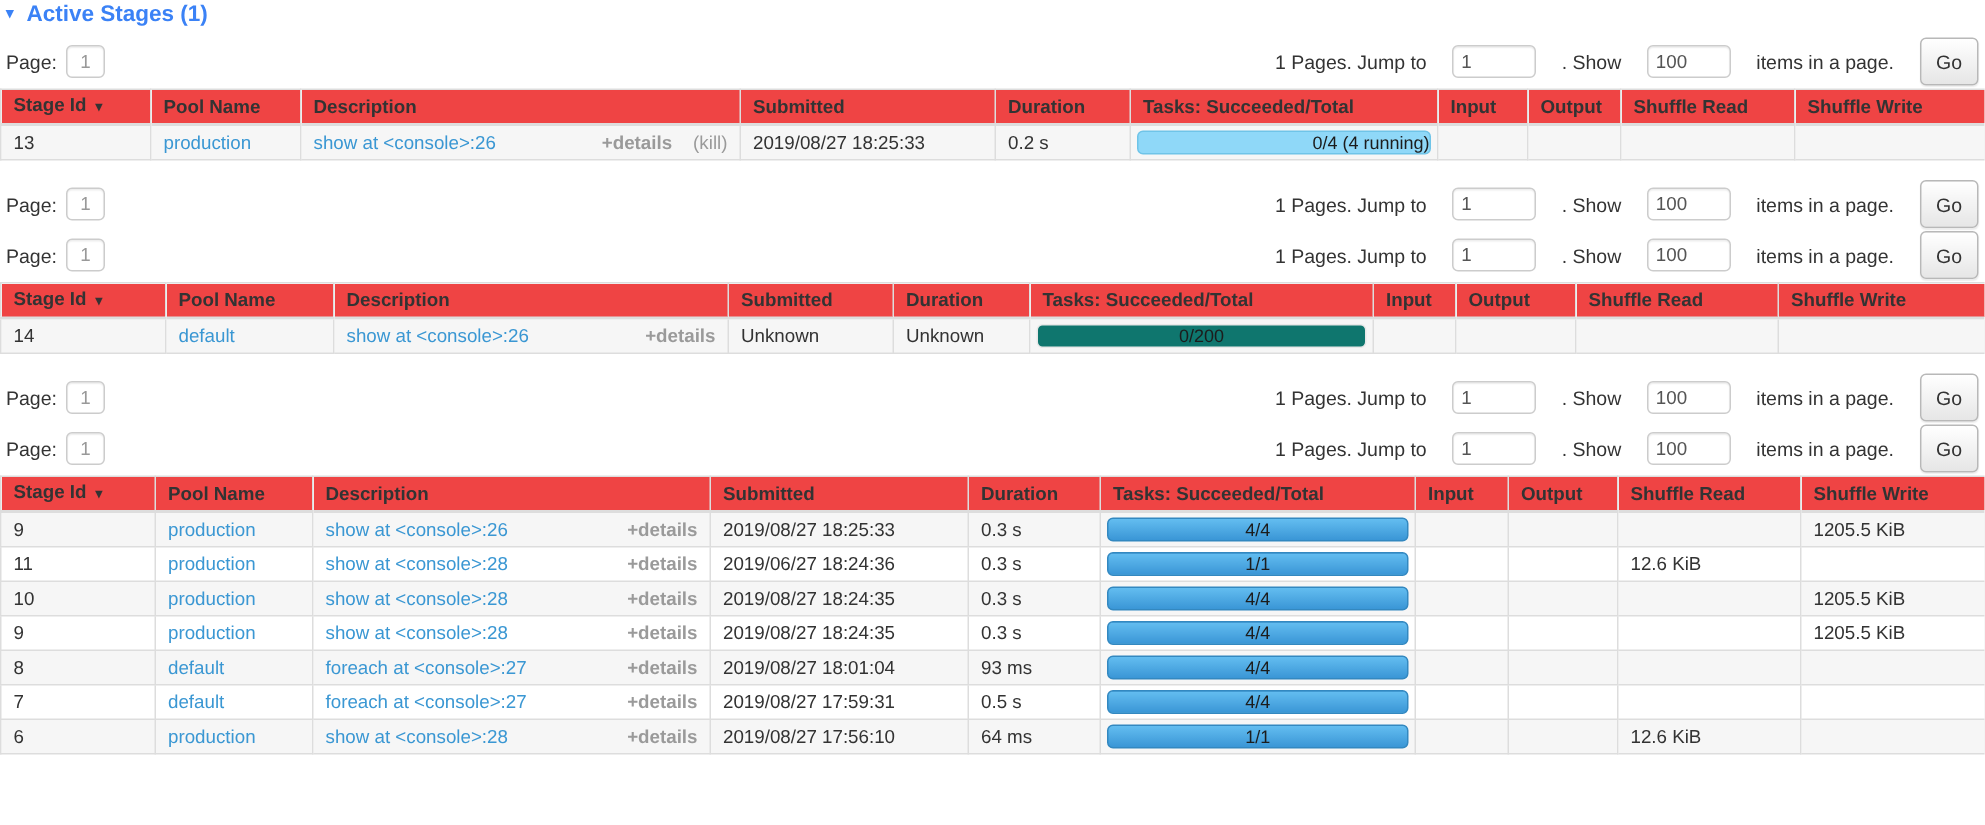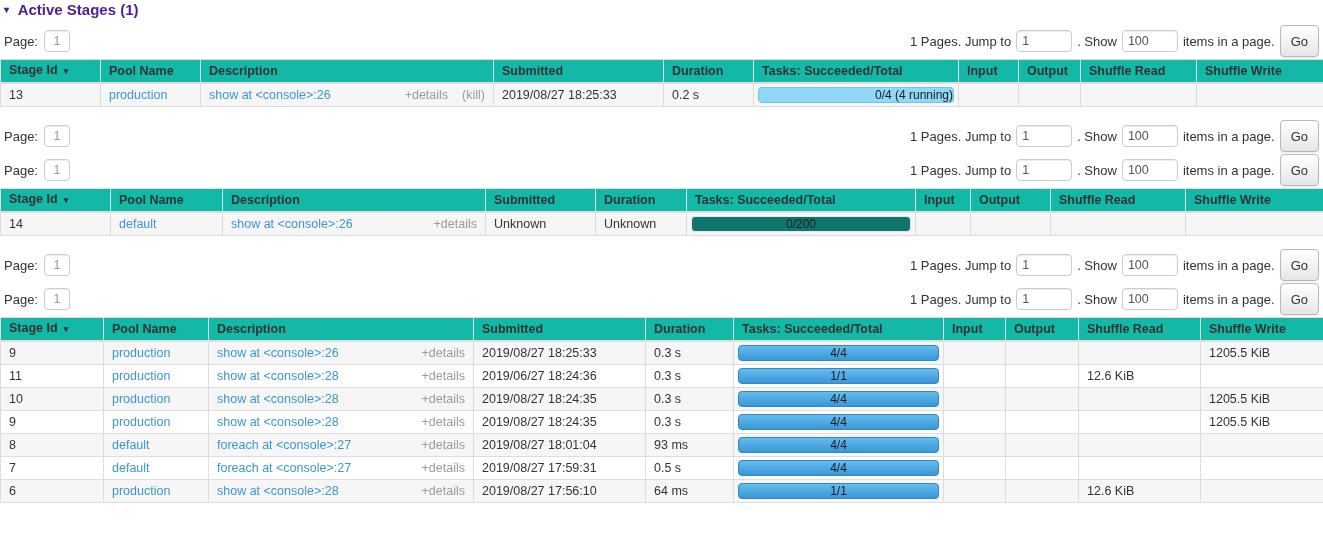--- a/index.html
+++ b/index.html
@@ -6,34 +6,34 @@
   html, body { margin: 0; padding: 0; }
   body {
     width: 1323px; height: 550px; overflow: hidden;
     background: #ffffff; color: #333;
     font-family: "Liberation Sans", sans-serif; font-size: 13px;
   }
 
   
   .section-title {
     margin: 8px 0 0 0; padding: 2px 0 0 4px;
-    font-size: 15px; font-weight: bold; color: #4c1d95;
+    font-size: 15px; font-weight: bold; color: #3b82f6;
     line-height: 16px; cursor: pointer;
   }
   .stage-section:first-of-type .section-title { margin-top: 0; }
   .section-title .arrow { font-size: 10px; margin-right: 5px; position: relative; top: -2px; }
 
   
   .pagerow {
     display: flex; justify-content: space-between; align-items: center;
     margin: 8px 0 5px 0; padding: 0 4px; height: 26px;
   }
   .pagerow.below { margin-top: 16px; }
   .pager-left, .pager-right { display: flex; align-items: center; gap: 6px; }
-  .pager-right { gap: 5px; }
+  .pager-right { gap: 17px; }
   .inp {
     height: 22px; border: 1px solid #ccc; border-radius: 4px;
     padding: 1px 5px; font-family: "Liberation Sans", sans-serif;
     font-size: 12.5px; color: #555;
     box-shadow: inset 0 1px 1px rgba(0,0,0,0.075);
   }
   .page-input { width: 26px; text-align: center; color: #999; }
   .jump-input, .show-input { width: 56px; }
   .go-btn {
     height: 32px; padding: 2px 10px;
@@ -46,29 +46,29 @@
   
   table.stages-table {
     border-collapse: collapse; table-layout: fixed;
     width: 1323px; margin: 0;
   }
   .stages-table th, .stages-table td {
     border: 1px solid #dddddd; padding: 4px 8px;
     text-align: left; font-size: 12.5px; line-height: 13px;
     overflow: hidden; white-space: nowrap;
   }
-  .stages-table th { font-weight: bold; background: #14b8a6; border-bottom-width: 2px; color: #333; }
+  .stages-table th { font-weight: bold; background: #ef4444; border-bottom-width: 2px; color: #333; }
   .stages-table tbody tr:nth-child(odd) { background: #f6f6f6; }
   .stages-table tbody tr:nth-child(even) { background: #ffffff; }
   .sort-arrow { font-size: 9px; margin-left: 6px; color: #333; }
 
   a.lnk { color: #3a97d3; text-decoration: none; cursor: pointer; }
   .muted { color: #9a9a9a; }
   .desc-flex { display: flex; align-items: center; }
-  .desc-flex .details { margin-left: auto; cursor: pointer; }
+  .desc-flex .details { margin-left: auto; cursor: pointer; font-weight: bold; }
   .desc-flex .kill { margin-left: 14px; cursor: pointer; }
 
   
   td.tasks-cell { padding: 3px 4px; }
   .progress {
     position: relative; height: 16px; border-radius: 4px;
     background: #0f766e; border: 1px solid #e8e8e8;
     text-align: center; overflow: hidden;
   }
   .progress.running   { background: #8fd8f8; border-color: #6fc4e8; text-align: right; }

